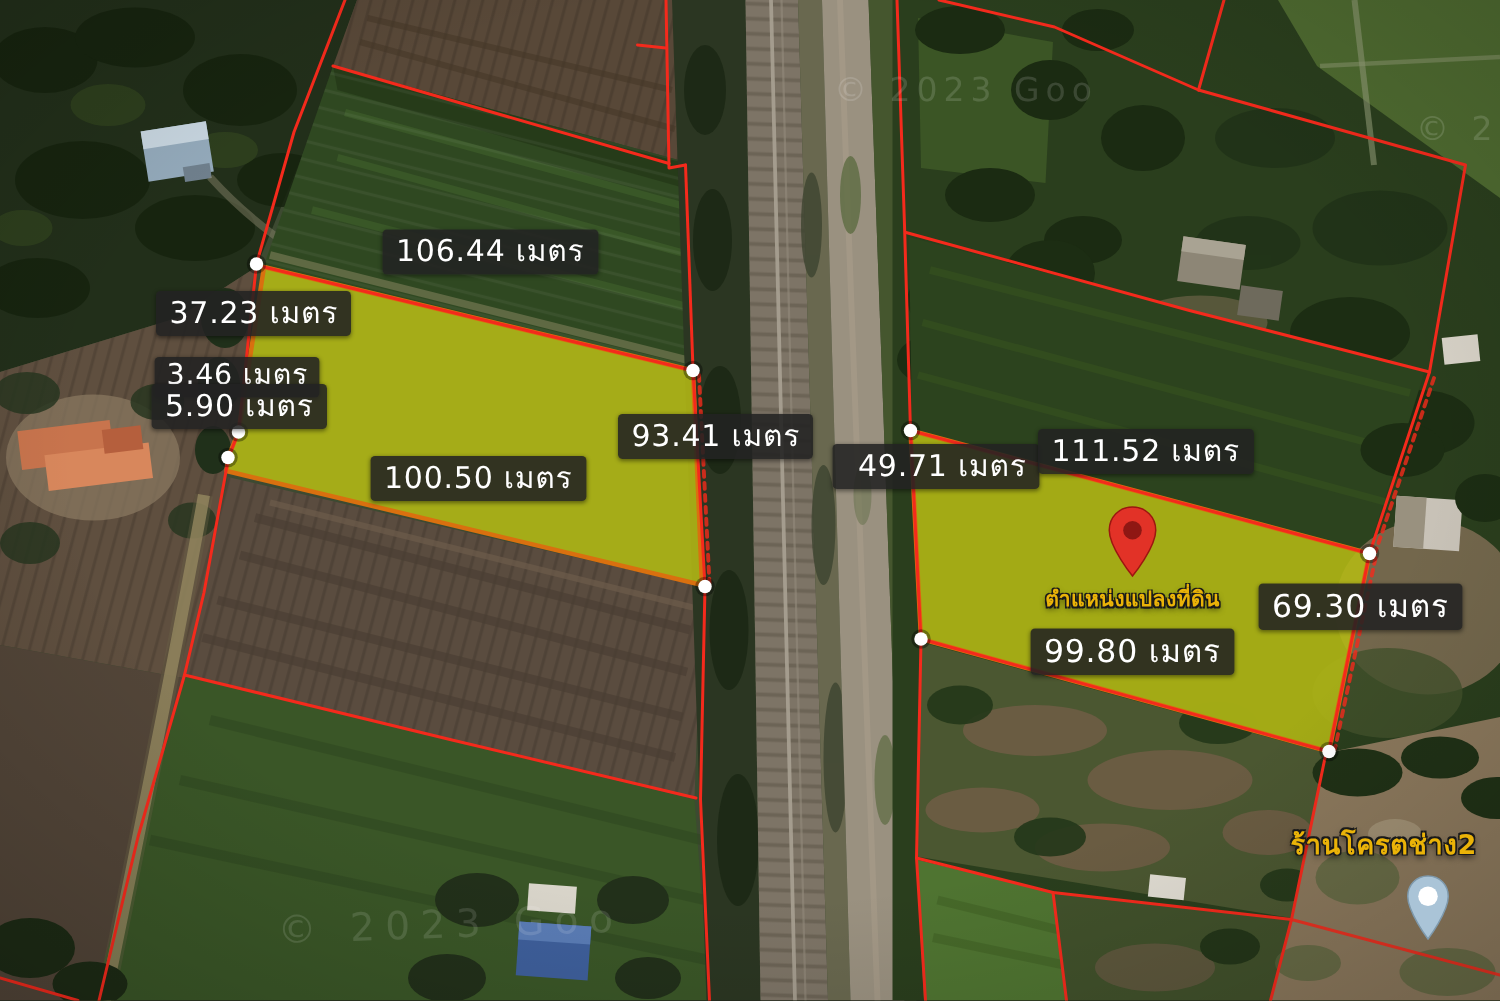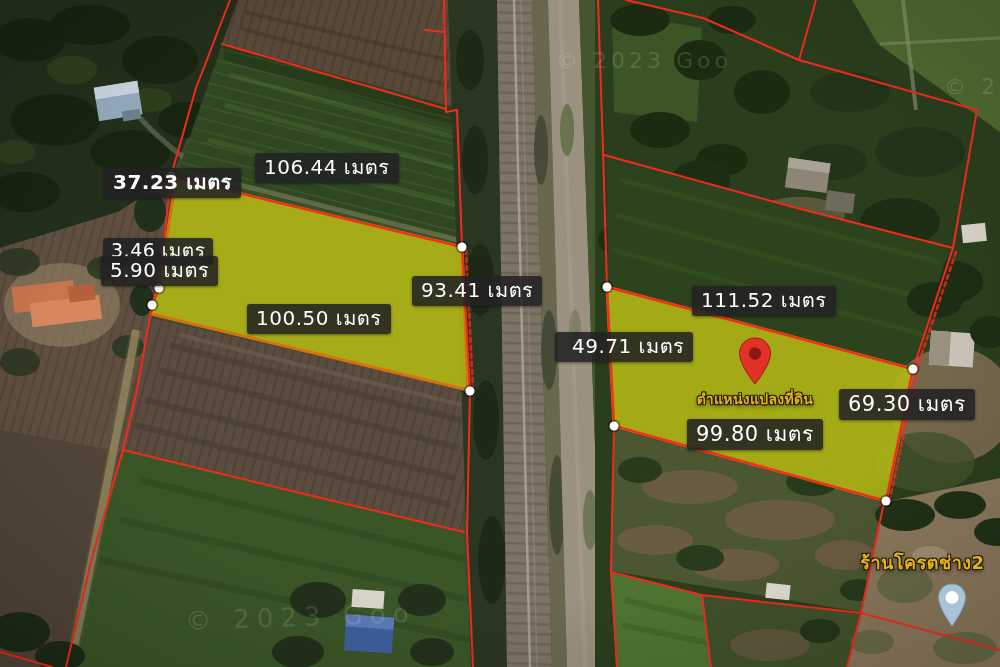--- a/index.html
+++ b/index.html
@@ -340,27 +340,27 @@
       </g>
     </g>
 
     <rect width="1000" height="667" fill="url(#vign)"></rect>
   </svg>
 
   <div class="watermark" style="left:556px;top:48px;">© 2023 Goo</div>
   <div class="watermark wbig" style="left:185px;top:602px;transform:rotate(-2deg);">© 2023 Goo</div>
   <div class="watermark" style="left:944px;top:74px;">© 2</div>
 
-  <div class="lbl" style="left:104px;top:168px;font-weight:bold;">37.23 เมตร</div>
+  <div class="lbl" style="left:104px;top:194px;">37.23 เมตร</div>
   <div class="lbl" style="left:255px;top:153px;">106.44 เมตร</div>
   <div class="lbl small" style="left:103px;top:238px;">3.46 เมตร</div>
   <div class="lbl" style="left:101px;top:256px;">5.90 เมตร</div>
   <div class="lbl" style="left:412px;top:276px;">93.41 เมตร</div>
   <div class="lbl" style="left:247px;top:304px;">100.50 เมตร</div>
-  <div class="lbl" style="left:555px;top:332px;padding-left:17px;">49.71 เมตร</div>
+  <div class="lbl" style="left:555px;top:296px;padding-left:17px;">49.71 เมตร</div>
   <div class="lbl" style="left:692px;top:286px;">111.52 เมตร</div>
   <div class="lbl big" style="left:839px;top:389px;">69.30 เมตร</div>
   <div class="lbl big" style="left:687px;top:419px;">99.80 เมตร</div>
 
   <div class="pin-wrap" style="left:738px;top:337px;width:34px;height:48px;">
     <svg width="34" height="48" viewBox="0 0 34 48">
       <path d="M17 1 C8 1 1.5 8 1.5 16.5 C1.5 28 17 47 17 47 C17 47 32.5 28 32.5 16.5 C32.5 8 26 1 17 1 Z" fill="#e23227" stroke="#9c1710" stroke-width="1"></path>
       <circle cx="17" cy="16.5" r="6.2" fill="#8f1713"></circle>
     </svg>
   </div>

